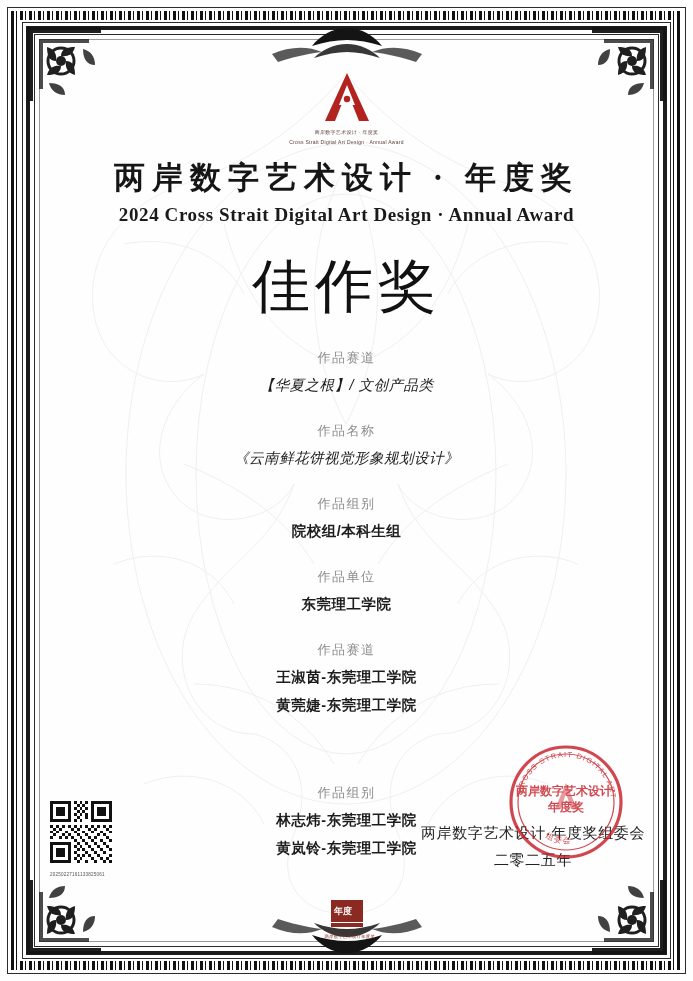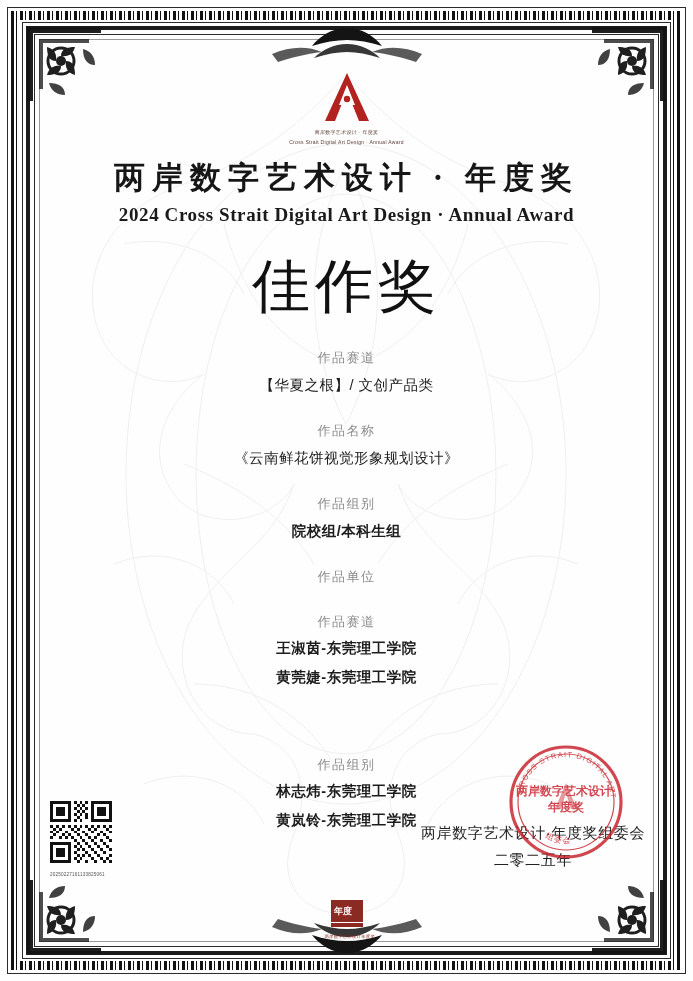--- a/index.html
+++ b/index.html
@@ -151,21 +151,21 @@
     letter-spacing: 1.5px;
     line-height: 1.9;
   }
   .field-value {
     font-size: 14.5px;
     color: #1d1d1d;
     letter-spacing: .5px;
     line-height: 1.95;
     font-weight: bold;
   }
-  .field-value.light { font-weight: normal; }
+  .field-value.light { font-weight: normal; font-style: italic; }
 
   .authors .field-value { line-height: 1.95; }
 
   .teachers { margin-top: 62px; }
 
   
   .qr {
     position: absolute;
     left: 50px;
     bottom: 118px;
@@ -367,20 +367,21 @@
       <div class="field-value light">《云南鲜花饼视觉形象规划设计》</div>
     </div>
 
     <div class="field">
       <div class="field-label">作品组别</div>
       <div class="field-value">院校组/本科生组</div>
     </div>
 
     <div class="field">
       <div class="field-label">作品单位</div>
+      <div class="field-value">东莞理工学院</div>
     </div>
 
     <div class="field authors">
       <div class="field-label">作品赛道</div>
       <div class="field-value">王淑茵-东莞理工学院</div>
       <div class="field-value">黄莞婕-东莞理工学院</div>
     </div>
 
     <div class="field teachers">
       <div class="field-label">作品组别</div>

